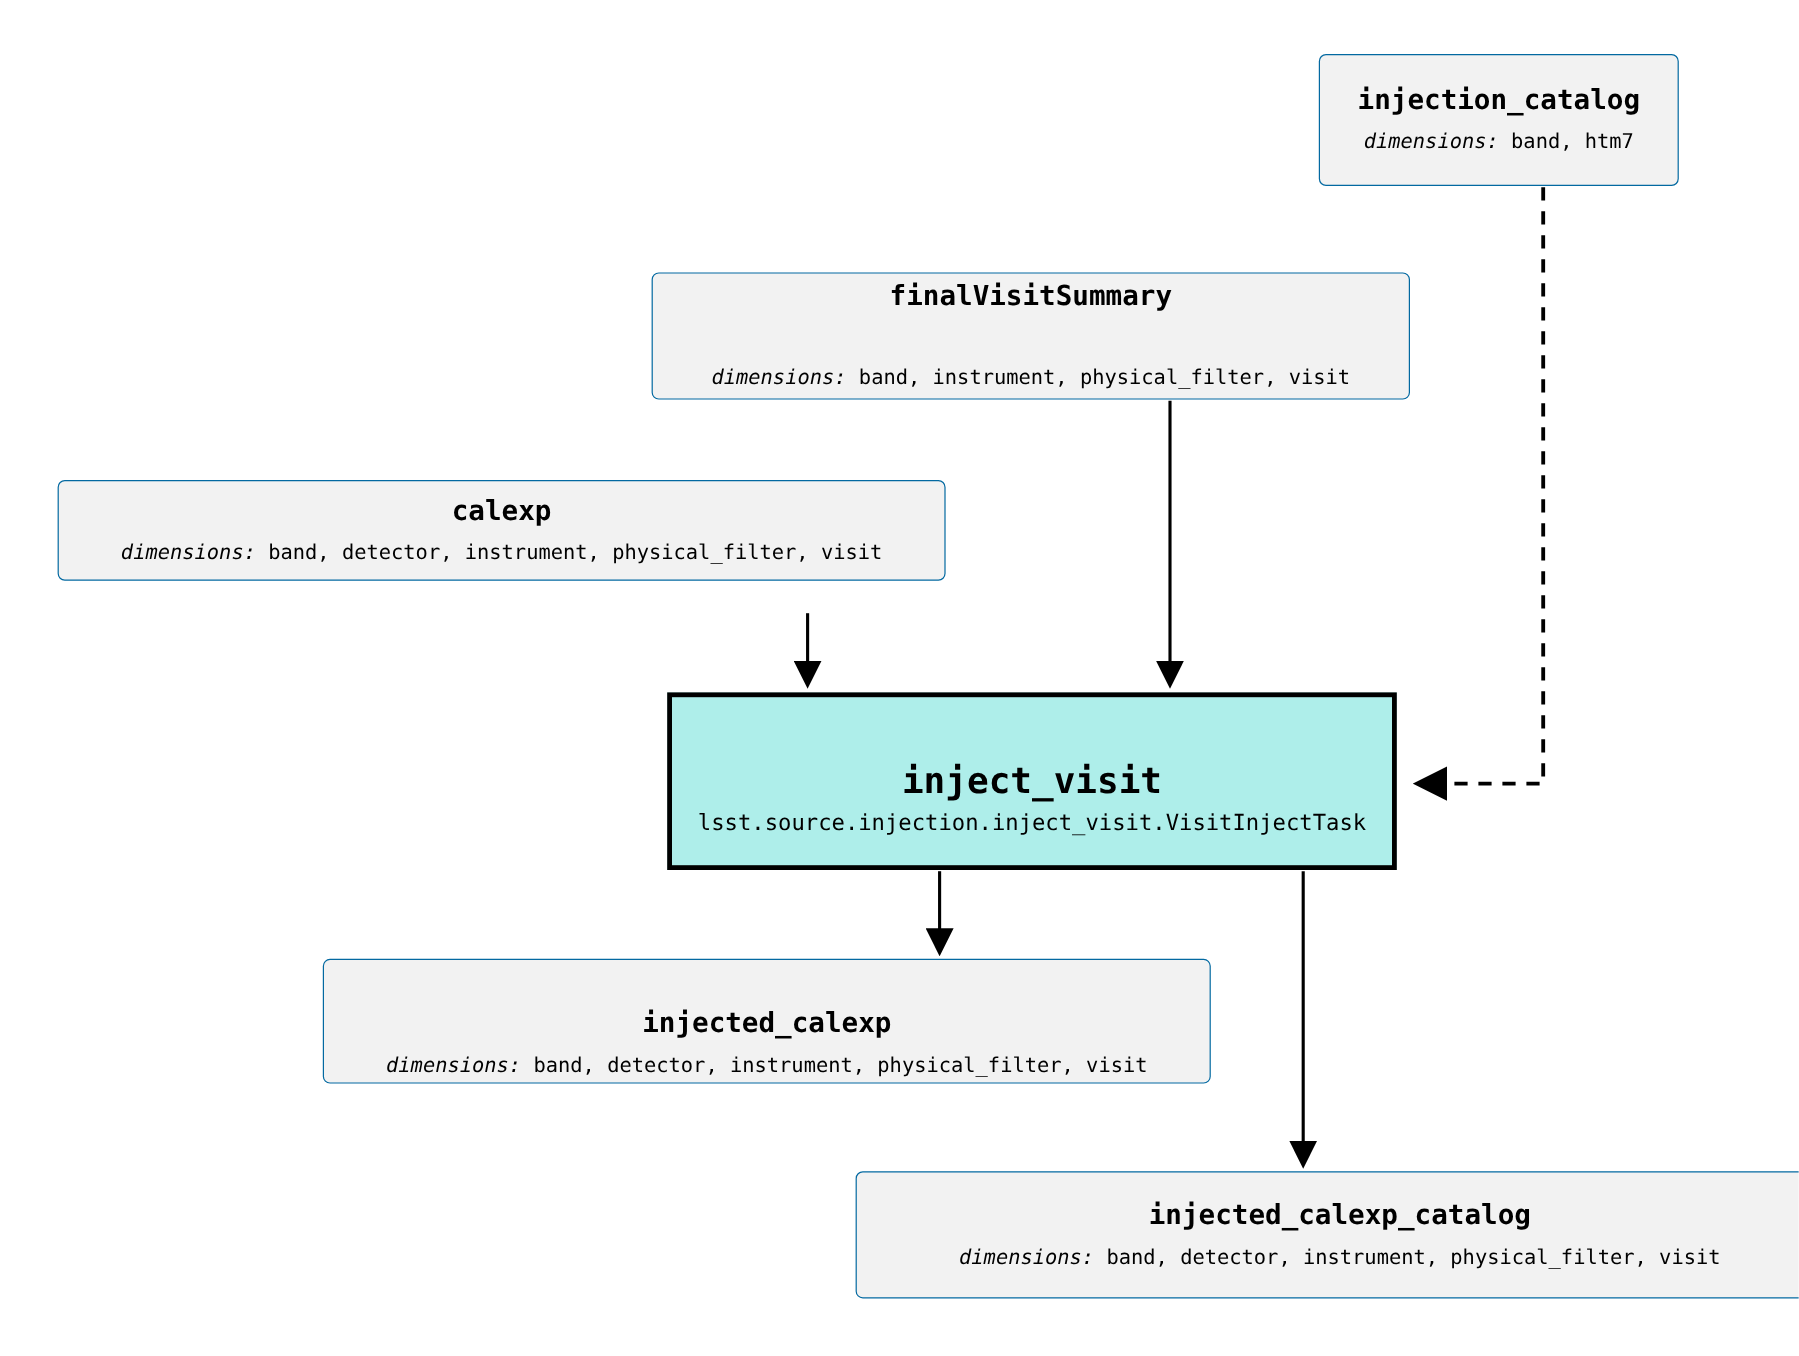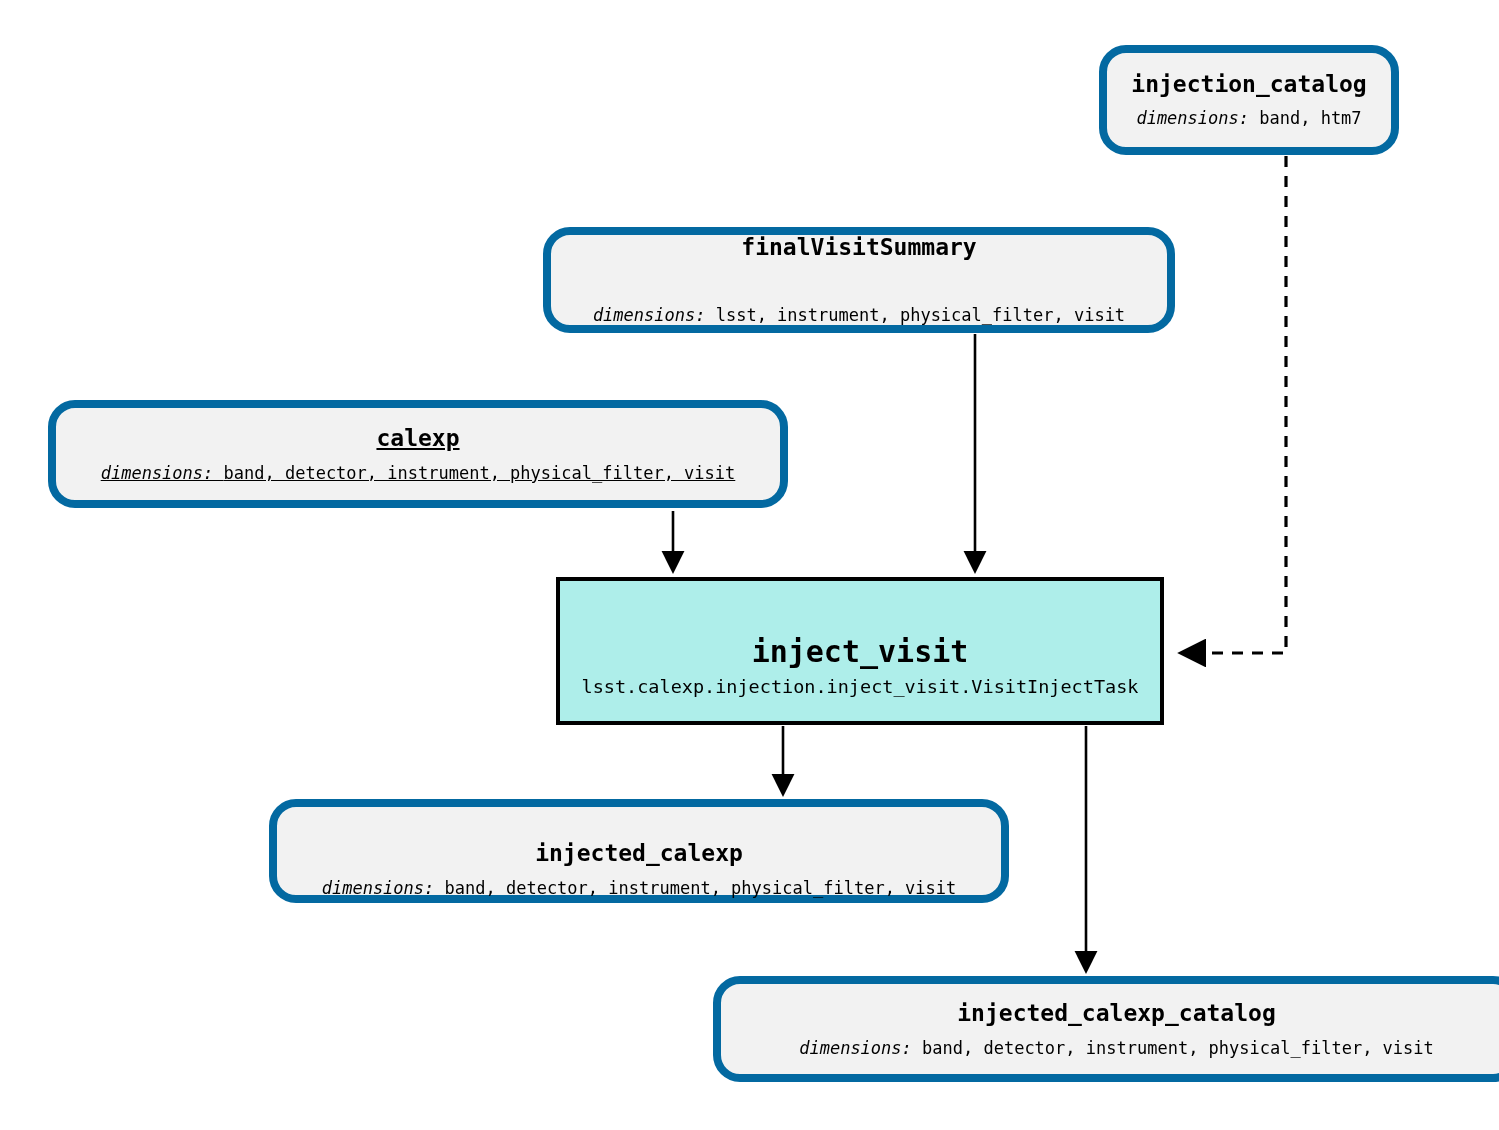--- a/index.html
+++ b/index.html
@@ -28,22 +28,22 @@
   .node {
     position: absolute;
     box-sizing: border-box;
     display: flex;
     flex-direction: column;
     align-items: center;
     justify-content: center;
   }
   .node-dataset {
     background: #f2f2f2;
-    border: 8px solid #0369a1;
-    border-radius: 27px;
+    border: 1px solid #0369a1;
+    border-radius: 6px;
   }
   .node-task {
     background: #aeeeea;
     border: 4px solid #000000;
     border-radius: 0;
   }
   .node-title {
     font-family: "DejaVu Sans Mono", monospace;
     font-weight: bold;
     font-size: 23px;
@@ -69,21 +69,21 @@
   }
   .node-dims .dims-label {
     font-style: italic;
   }
   .node-dims .dims-value {
     font-style: normal;
   }
   
   #node-injection_catalog { left: 1099px; top: 45px;  width: 300px; height: 110px; }
   #node-finalVisitSummary { left: 543px;  top: 227px; width: 632px; height: 106px; gap: 33px; }
-  #node-calexp           { left: 48px;   top: 400px; width: 740px; height: 108px; text-decoration: underline; }
+  #node-calexp           { left: 48px;   top: 400px; width: 740px; height: 84px; }
   #node-inject_visit     { left: 556px;  top: 577px; width: 608px; height: 148px; }
   #node-injected_calexp  { left: 269px;  top: 799px; width: 740px; height: 104px; }
   #node-injected_calexp_catalog { left: 713px; top: 976px; width: 807px; height: 106px; }
 
   #node-inject_visit .node-title { font-size: 30px; margin-bottom: 9px; margin-top: 40px; }
   #node-inject_visit .node-subtitle { margin-bottom: 9px; }
   #node-injection_catalog .node-title { margin-bottom: 12px; }
   #node-finalVisitSummary .node-title { margin-bottom: 13px; }
   #node-calexp .node-title { margin-bottom: 13px; }
   #node-injected_calexp .node-title { margin-bottom: 13px; margin-top: 36px; }
@@ -127,35 +127,35 @@
     <div class="node-dims">
       <span class="dims-label">dimensions: </span>
       <span class="dims-value">band, htm7</span>
     </div>
   </div>
 
   <div class="node node-dataset" id="node-finalVisitSummary">
     <div class="node-title">finalVisitSummary</div>
     <div class="node-dims">
       <span class="dims-label">dimensions: </span>
-      <span class="dims-value">lsst, instrument, physical_filter, visit</span>
+      <span class="dims-value">band, instrument, physical_filter, visit</span>
     </div>
   </div>
 
   <div class="node node-dataset" id="node-calexp">
     <div class="node-title">calexp</div>
     <div class="node-dims">
       <span class="dims-label">dimensions: </span>
       <span class="dims-value">band, detector, instrument, physical_filter, visit</span>
     </div>
   </div>
 
   <div class="node node-task" id="node-inject_visit">
     <div class="node-title">inject_visit</div>
-    <div class="node-subtitle">lsst.calexp.injection.inject_visit.VisitInjectTask</div>
+    <div class="node-subtitle">lsst.source.injection.inject_visit.VisitInjectTask</div>
   </div>
 
   <div class="node node-dataset" id="node-injected_calexp">
     <div class="node-title">injected_calexp</div>
     <div class="node-dims">
       <span class="dims-label">dimensions: </span>
       <span class="dims-value">band, detector, instrument, physical_filter, visit</span>
     </div>
   </div>
 

